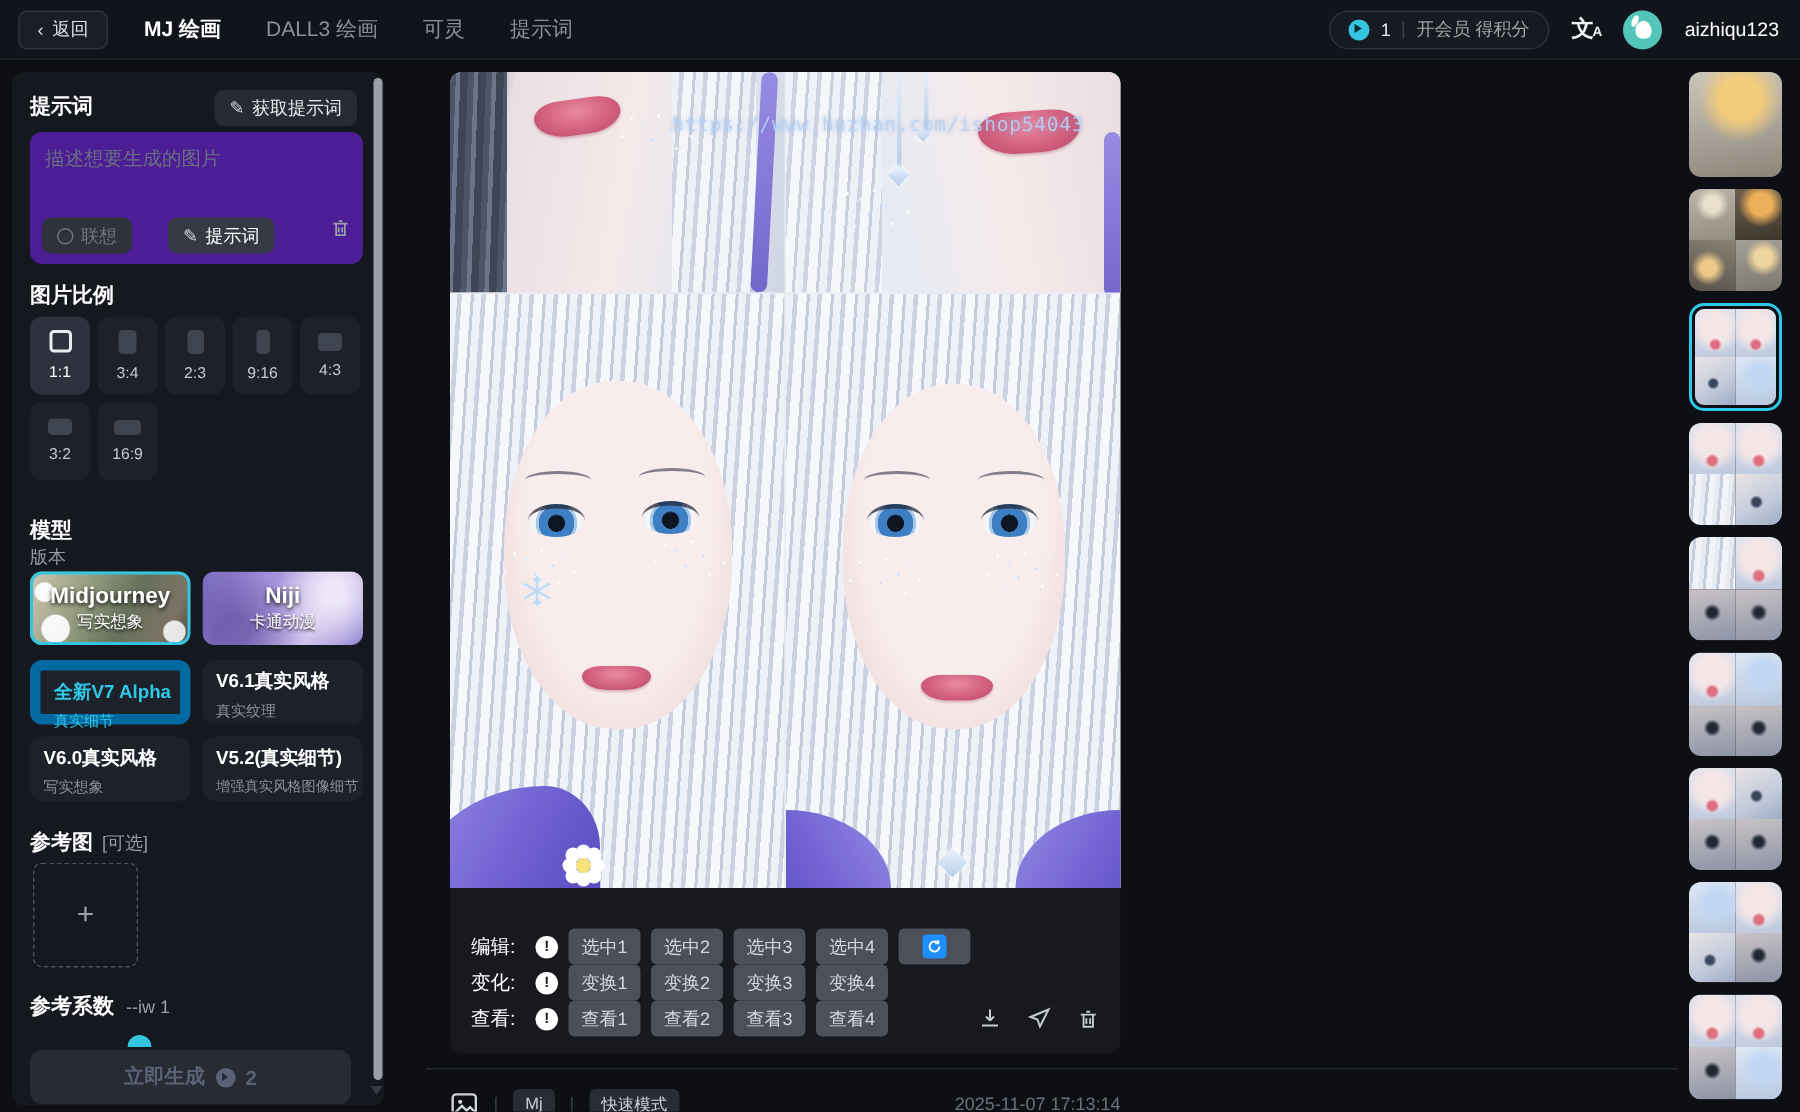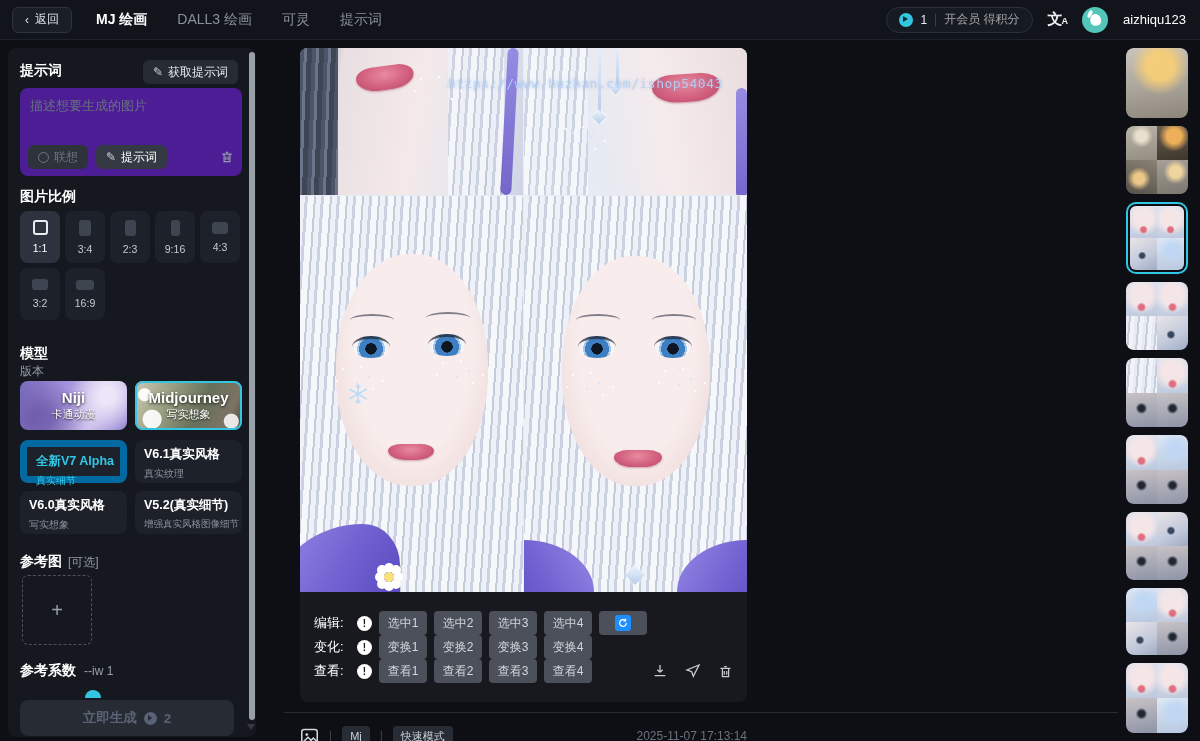--- a/index.html
+++ b/index.html
@@ -31,21 +31,21 @@
   .sidebar{position:absolute;left:8px;top:48px;width:248px;height:689px;background:#15181f;border-radius:8px}
   .sb-scroll{position:absolute;right:1px;top:4px;width:6px;height:668px;background:#9aa0a8;border-radius:3px}
   .sb-arrow{position:absolute;right:1px;bottom:3px;width:0;height:0;border:4px solid transparent;border-top:6px solid #353a44}
   .h1{position:absolute;left:12px;font-size:14px;font-weight:bold;color:#fff}
   .h-sub{color:#959ba5;font-weight:normal;font-size:12px;margin-left:6px}
   .get-btn{position:absolute;top:12px;right:18px;height:24px;background:#272b34;border-radius:6px;color:#e6e8ec;font-size:12px;display:flex;align-items:center;gap:5px;padding:0 10px;cursor:pointer}
   .pen{font-size:12px;color:#cfd3da}
   .prompt-box{position:absolute;left:12px;top:40px;width:222px;height:88px;background:#4c1d95;border-radius:8px}
   .prompt-input{position:absolute;left:0;top:0;width:100%;height:54px;background:transparent;border:none;resize:none;outline:none;padding:9px 10px;font-size:13px;color:#dfe2e8;font-family:"Liberation Sans",sans-serif}
   .prompt-input::placeholder{color:#697080}
-  .pbtns{position:absolute;left:8px;right:8px;bottom:7px;display:flex;align-items:center;gap:8px}
+  .pbtns{position:absolute;left:8px;right:8px;bottom:7px;display:flex;gap:24px}
   .btn-assoc{height:24px;padding:0 10px;background:#2e323b;border-radius:6px;color:#6e7580;font-size:12px;display:flex;align-items:center;gap:5px;cursor:not-allowed}
   .assoc-ico{width:11px;height:11px;border-radius:50%;border:1.5px solid #6e7580}
   .btn-prompt{height:24px;padding:0 10px;background:#343944;border-radius:6px;color:#fff;font-size:12px;display:flex;align-items:center;gap:5px;cursor:pointer}
   .trash-sm{margin-left:auto;color:#99a0aa;cursor:pointer}
 
   .ratio-grid{position:absolute;left:12px;top:163px;width:228px;display:flex;flex-wrap:wrap;gap:5px}
   .ratio-card{width:40px;height:52px;background:#1d212a;border-radius:8px;display:flex;flex-direction:column;align-items:center;justify-content:center;gap:7px;cursor:pointer}
   .ratio-card.sel{background:#2d323e}
   .ratio-shape{background:#3f4550;border-radius:3px}
   .sel .ratio-shape{background:transparent;border:2px solid #e9ebf0}
@@ -100,21 +100,21 @@
   .mouth{position:absolute;background:radial-gradient(ellipse at 50% 35%,#ea8aa0,#d2607e 55%,#b84a68);border-radius:40% 40% 55% 55%/60% 60% 80% 80%;box-shadow:0 1px 2px rgba(150,60,90,.4)}
   .sparks{position:absolute;width:2px;height:2px;border-radius:50%;background:#fff;box-shadow:8px 4px 0 #dceaff,18px -2px 0 #fff,26px 8px 0 #cfe2ff,-6px 12px 0 #fff,34px 2px 0 #eaf3ff,14px 14px 0 #cfe2ff,40px 12px 0 #fff,5px 22px 0 #eaf3ff,30px 20px 0 #fff}
   .collar{position:absolute;background:linear-gradient(120deg,#9488e4,#6f5fd0 60%,#5a4cc0);border-radius:70% 30% 0 0/100% 60% 0 0}
   .purple-strand{position:absolute;width:11px;background:linear-gradient(180deg,#9184e2,#6a5cc9);border-radius:6px;opacity:.92}
   .crys-line{position:absolute;width:3px;background:linear-gradient(#e7eefa,#b9cde8)}
   .crys-gem{position:absolute;width:10px;height:10px;background:linear-gradient(135deg,#eef4fc,#b7cdea);transform:rotate(45deg);box-shadow:0 0 4px rgba(255,255,255,.9)}
   .flower{position:absolute;width:10px;height:10px;border-radius:50%;background:#f6e27a;box-shadow:0 -9px 0 #fff,0 9px 0 #fff,-9px 0 0 #fff,9px 0 0 #fff,-7px -7px 0 #fff,7px -7px 0 #fff,-7px 7px 0 #fff,7px 7px 0 #fff}
   .watermark{position:absolute;left:148px;top:28px;font-family:"DejaVu Sans Mono",monospace;font-size:13px;letter-spacing:.5px;color:rgba(185,212,246,.85);text-shadow:0 0 3px rgba(120,160,220,.5);white-space:nowrap}
 
   
-  .action-panel{position:absolute;left:300px;top:592px;width:447px;height:110px;background:#17191f;border-radius:0 0 8px 8px;padding:11px 14px;display:flex;flex-direction:column;justify-content:center}
+  .action-panel{position:absolute;left:300px;top:592px;width:447px;height:110px;background:#17191f;border-radius:0 0 8px 8px;padding:11px 14px;display:flex;flex-direction:column;justify-content:flex-end}
   .act-row{display:flex;align-items:center;gap:7px;height:24px}
   .act-label{font-size:13px;color:#fff;width:36px;flex:0 0 auto}
   .info{width:15px;height:15px;border-radius:50%;background:#fff;color:#14161b;font-size:10px;font-weight:bold;display:flex;align-items:center;justify-content:center;flex:0 0 auto}
   .act-btn{width:48px;height:24px;background:#4b505a;border-radius:4px;color:#d4d7dc;font-size:12px;display:flex;align-items:center;justify-content:center;cursor:pointer;flex:0 0 auto}
   .refresh-btn{width:48px;height:24px;background:#4b505a;border-radius:4px;display:flex;align-items:center;justify-content:center;cursor:pointer}
   .refresh-chip{width:16px;height:16px;background:#1f8fff;border-radius:3px;display:flex;align-items:center;justify-content:center}
   .row-icons{margin-left:auto;display:flex;gap:17px;align-items:center;color:#c7cbd1}
   .row-icons svg{cursor:pointer}
 
   
@@ -223,27 +223,27 @@
     <div class="ratio-card">
       <div class="ratio-shape sh-169"></div>
       <div class="ratio-label">16:9</div>
     </div>
   </div>
 
   <div class="h1" style="top:297px">模型</div>
   <div class="h1 h-sub" style="top:315px;left:6px;font-size:12px;color:#959ba5;font-weight:normal">版本</div>
 
   <div class="model-cards">
+    <div class="model-card mc-mj sel">
+      <div class="mc-title">Midjourney</div>
+      <div class="mc-sub">写实想象</div>
+    </div>
     <div class="model-card mc-niji">
       <div class="mc-title">Niji</div>
       <div class="mc-sub">卡通动漫</div>
-    </div>
-    <div class="model-card mc-mj sel">
-      <div class="mc-title">Midjourney</div>
-      <div class="mc-sub">写实想象</div>
     </div>
   </div>
 
   <div class="version-grid">
     <div class="ver-card sel">
       <div class="ver-name">全新V7 Alpha</div>
       <div class="ver-desc">真实细节</div>
     </div>
     <div class="ver-card">
       <div class="ver-name">V6.1真实风格</div>

